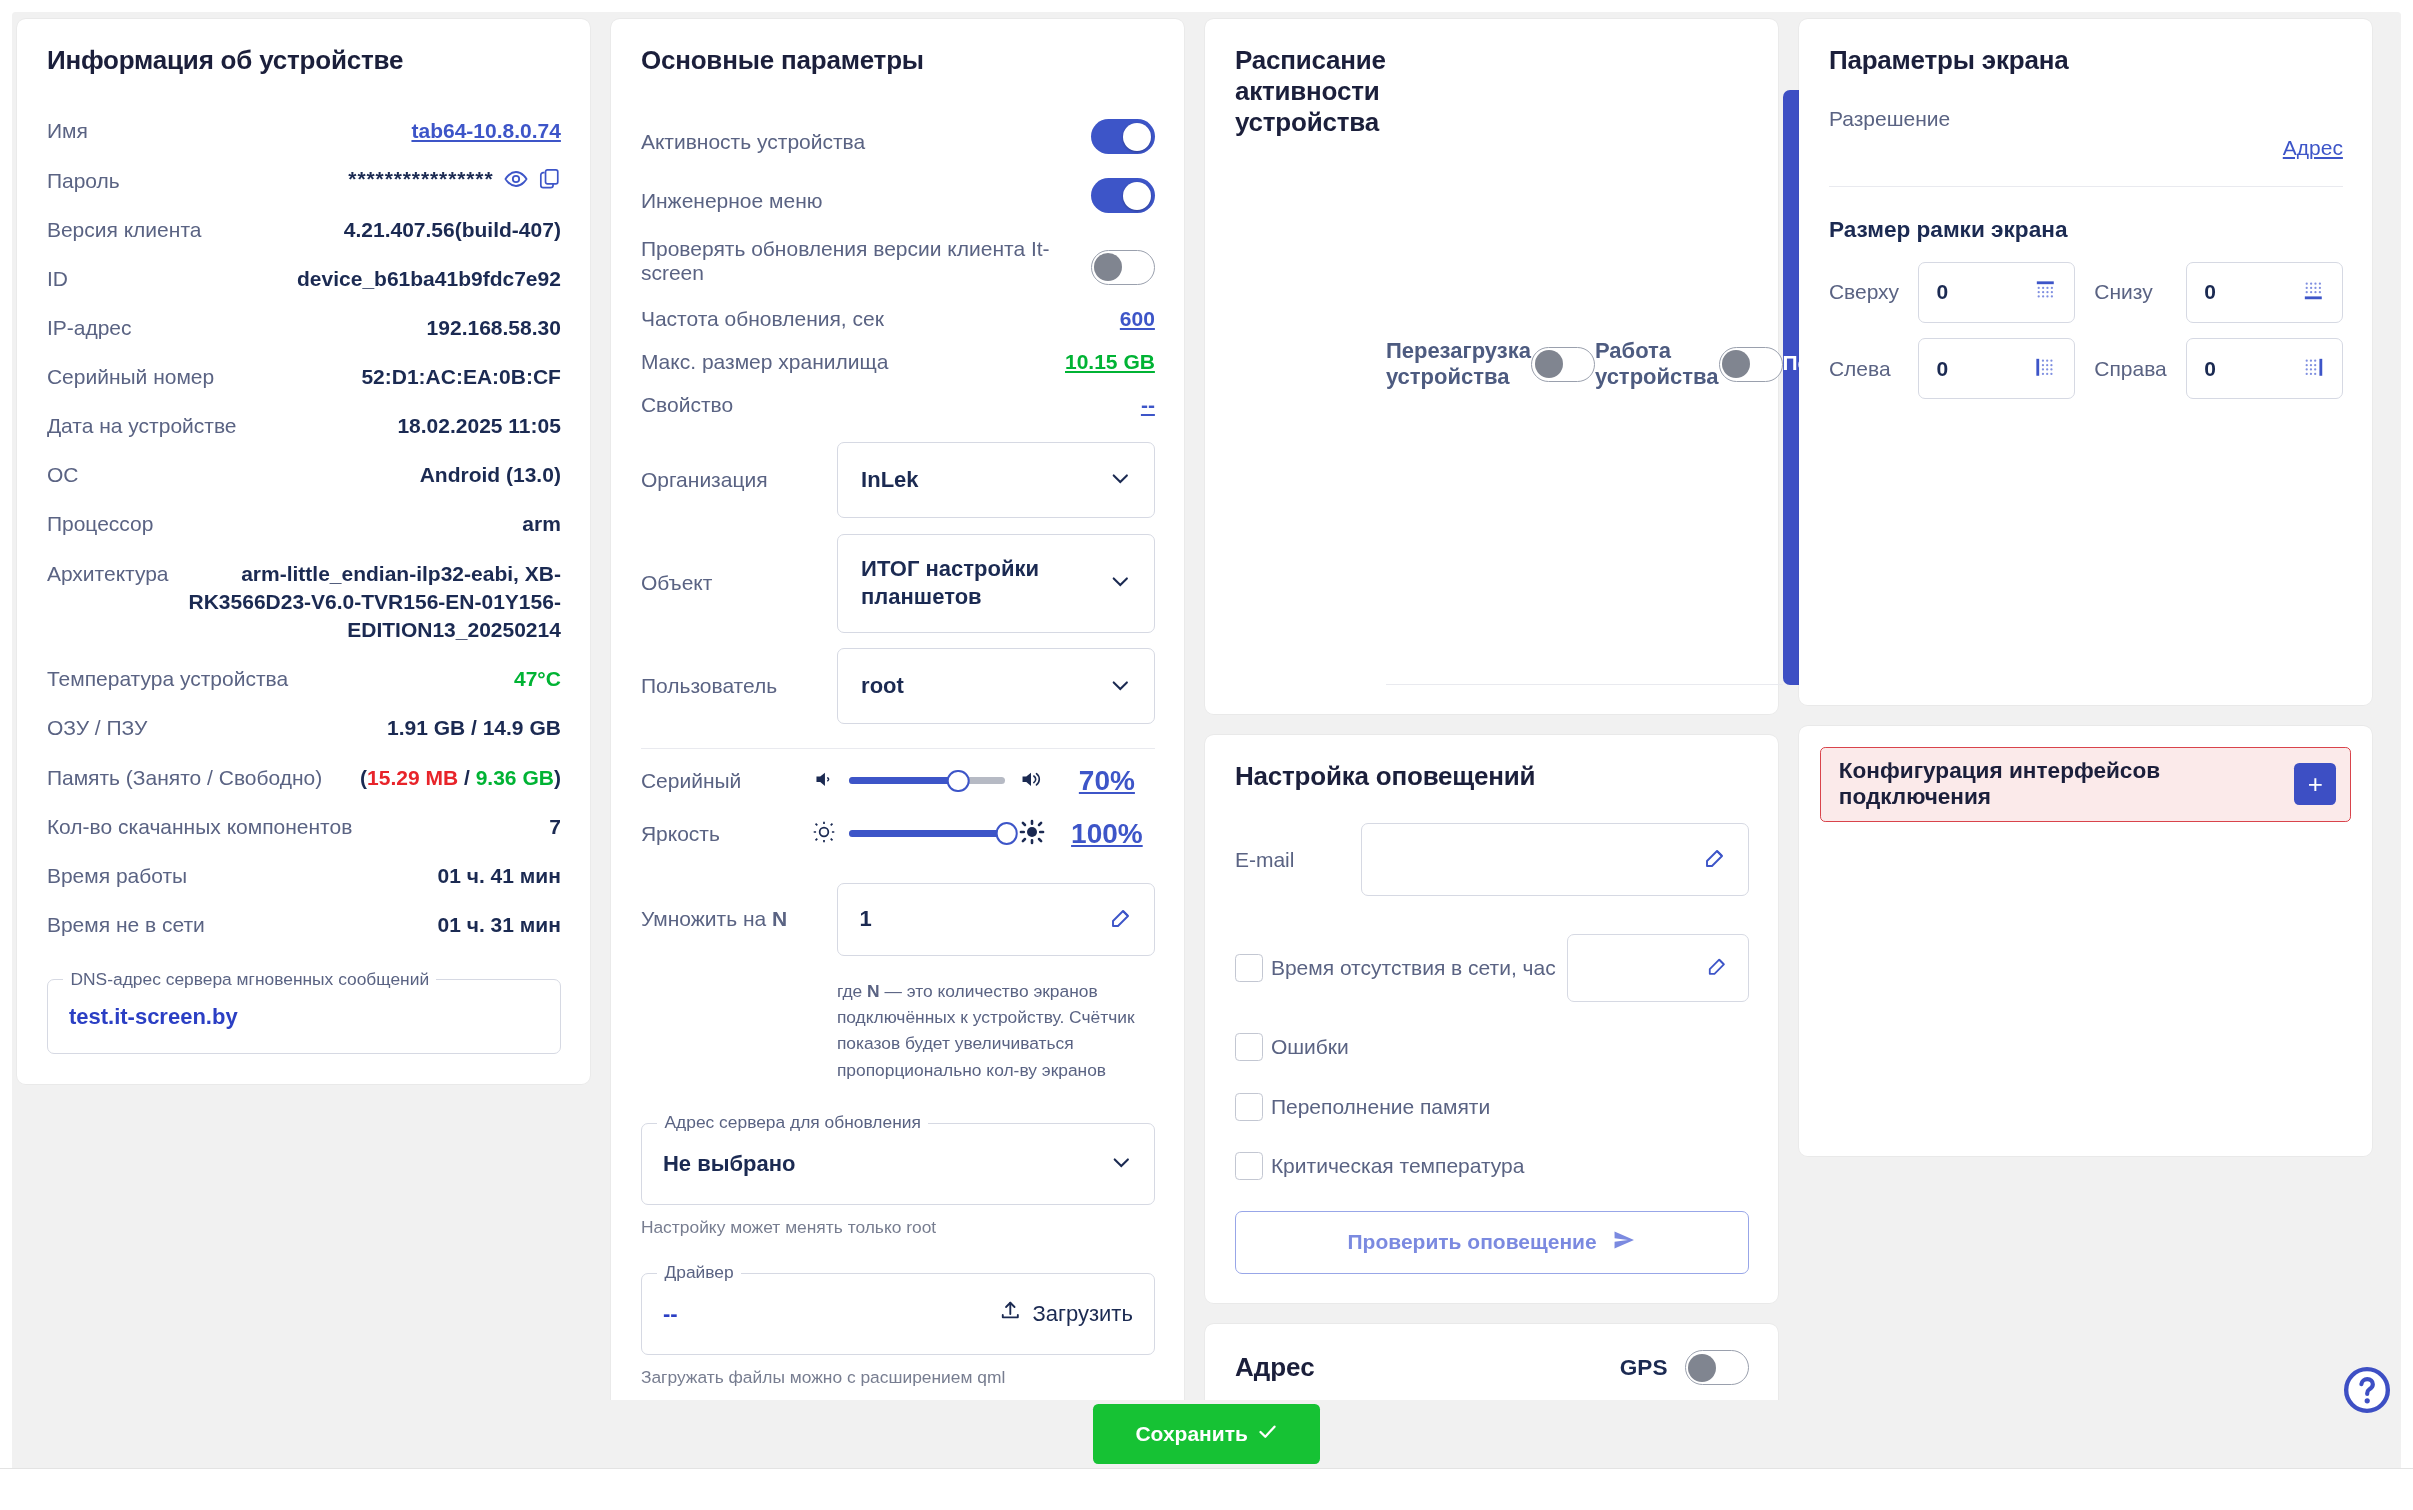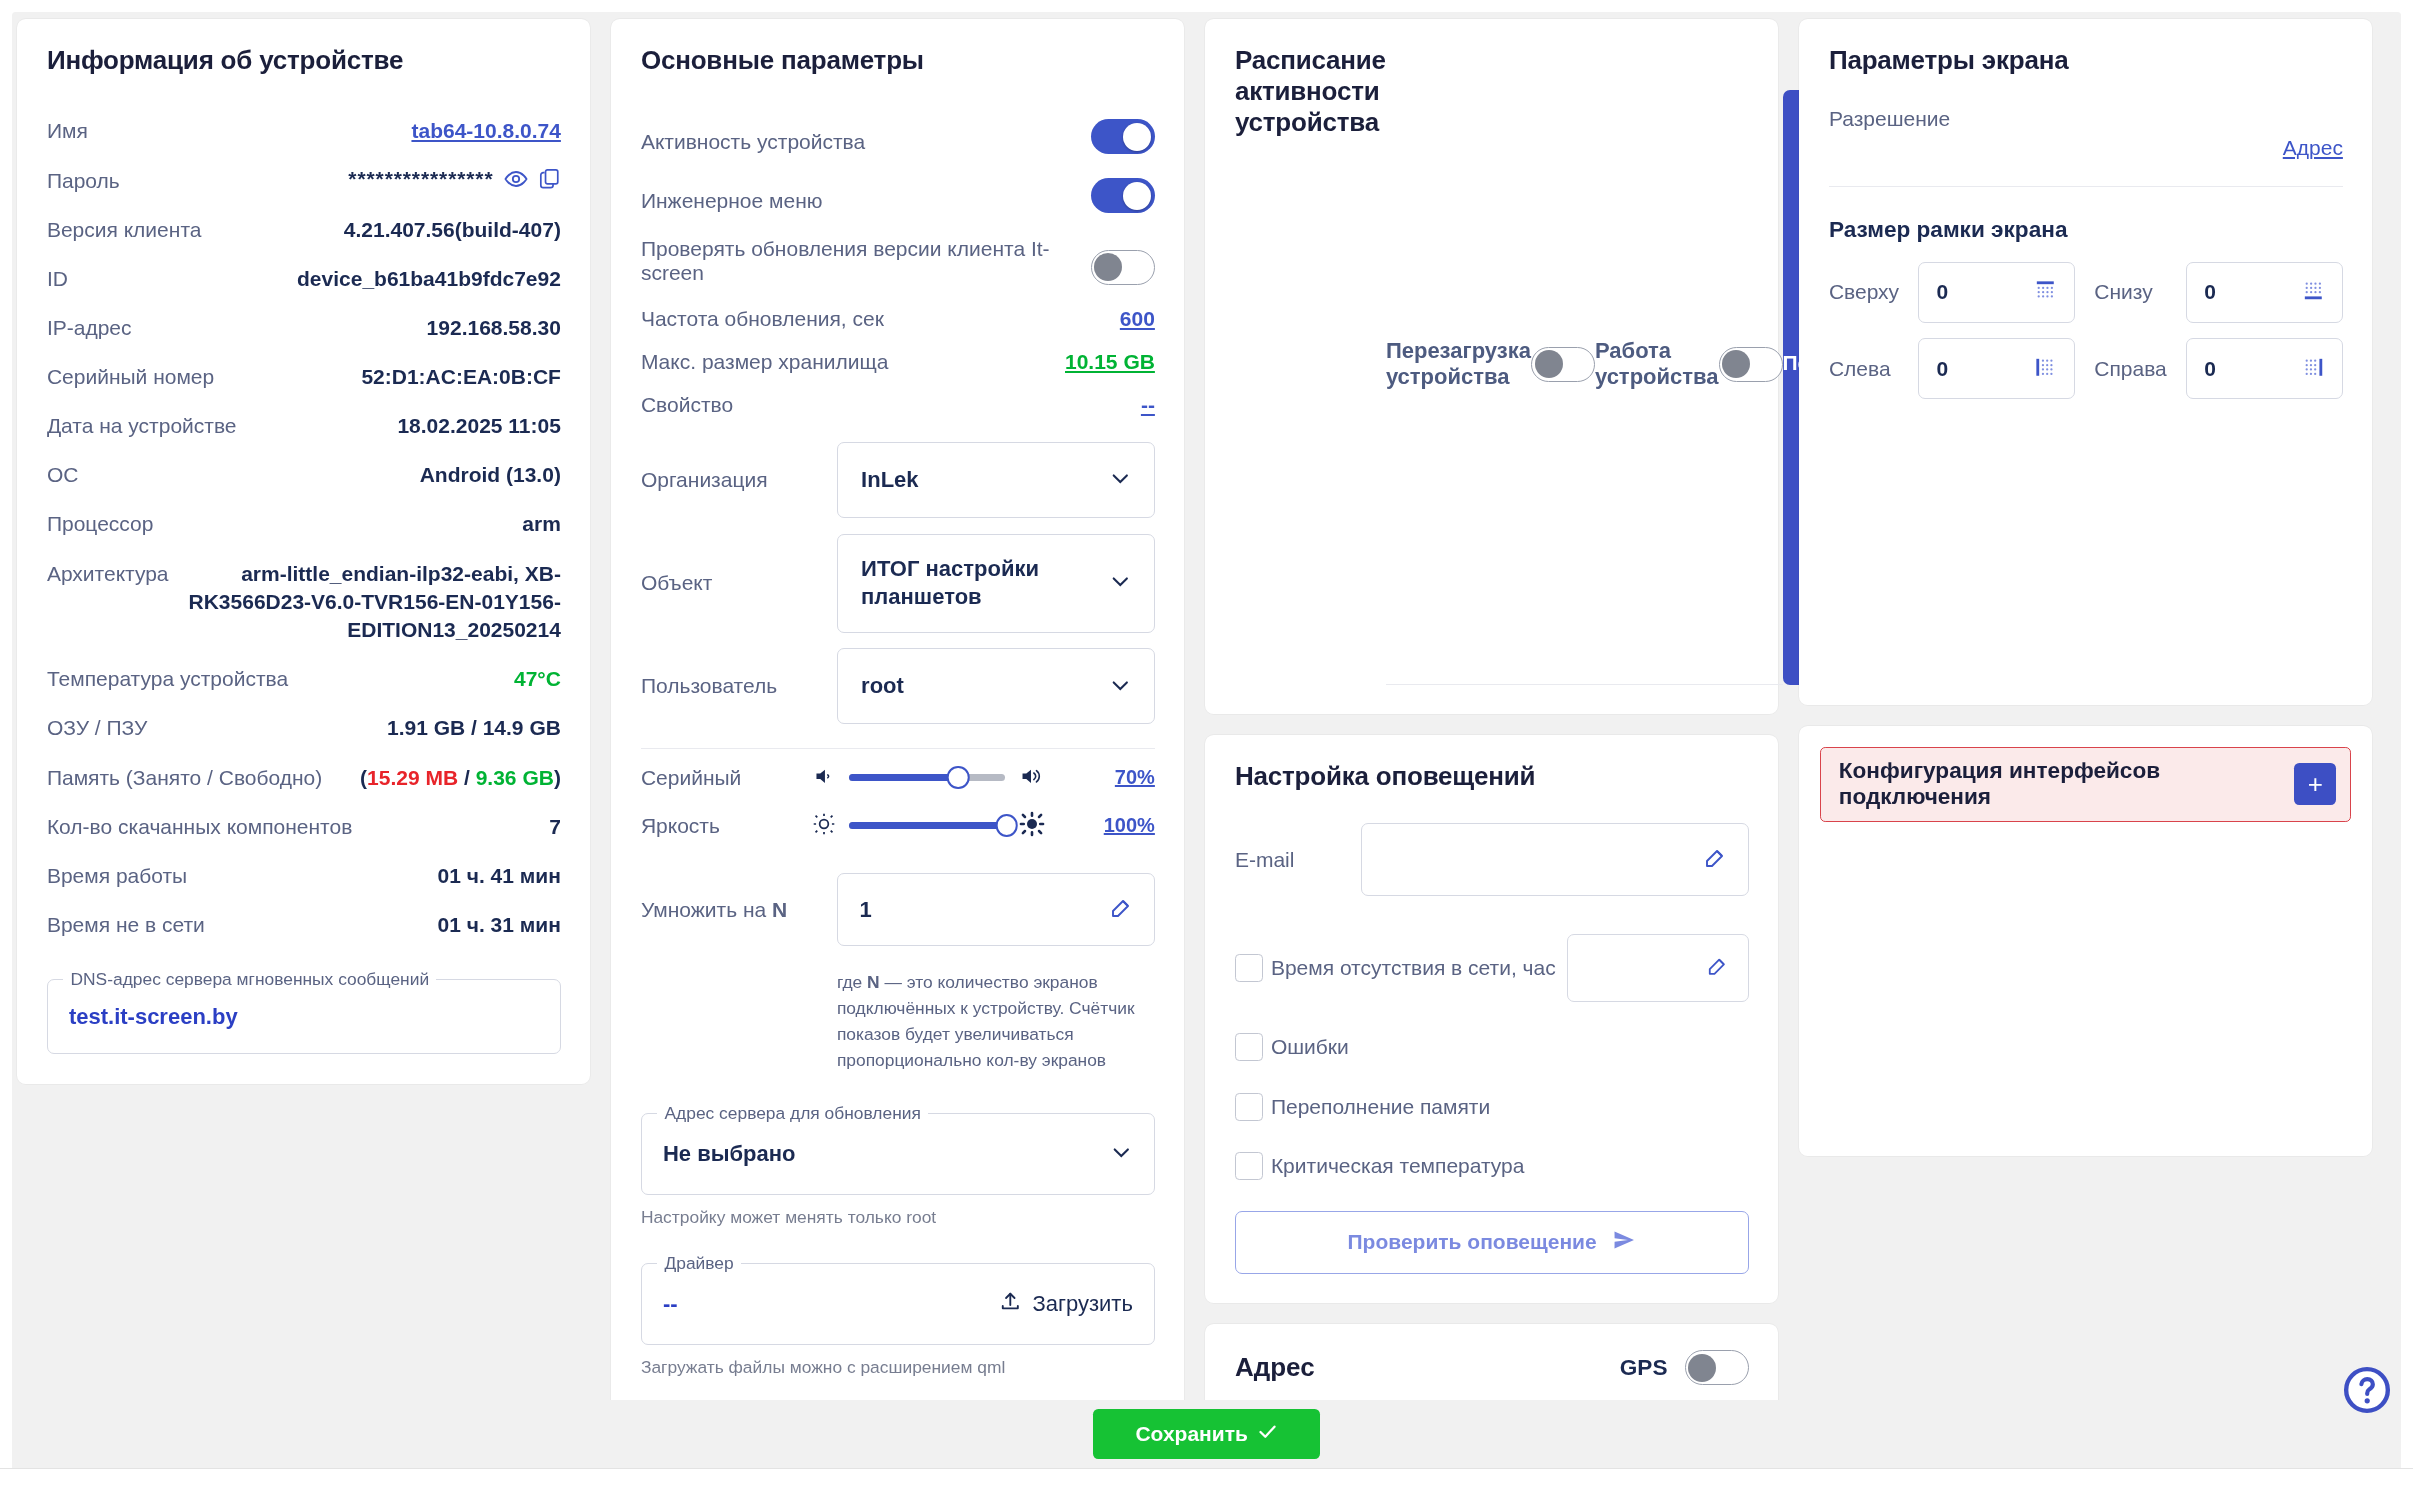--- a/index.html
+++ b/index.html
@@ -187,21 +187,21 @@
   .track {
     position: relative; height: 7px; border-radius: 3.5px;
     background: #b6bac4; flex: 1; cursor: pointer;
   }
   .track .fill { position: absolute; left: 0; top: 0; height: 7px; border-radius: 3.5px; background: #3d55c8; }
   .track .thumb {
     position: absolute; top: -7.8px; width: 22.6px; height: 22.6px;
     border-radius: 50%; background: #ffffff; border: 2.6px solid #3d55c8;
     transform: translateX(-50%);
   }
-  .sl-pct { width: 96px; text-align: right; font-size: 20px; font-weight: 700; color: #3d55c8; text-decoration: underline; flex: 0 0 96px; }
+  .sl-pct { width: 96px; text-align: center; font-size: 28px; font-weight: 700; color: #3d55c8; text-decoration: underline; flex: 0 0 96px; }
 
   
   .input-row { display: flex; align-items: center; gap: 22.6px; margin-top: 22.6px; }
   .input-row .in-label { font-size: 21px; color: #5a6383; width: 174px; flex: 0 0 174px; }
   .text-input {
     flex: 1; border: 0.9px solid #d6d9e3; border-radius: 7px;
     min-height: 73px; display: flex; align-items: center; justify-content: space-between;
     padding: 10.4px 21px; cursor: text;
   }
   .text-input .ti-val { font-size: 22px; font-weight: 700; color: #1b2a52; }
@@ -288,21 +288,21 @@
     left: 12px; right: 12px;
     bottom: 43px;
     height: 68px;
     background: #f1f1f1;
     display: flex; align-items: center; justify-content: center;
     z-index: 3;
   }
   .btn-save {
     background: #16c234; color: #ffffff;
     border: none; border-radius: 5.2px;
-    padding: 0 42px; height: 50px;
+    padding: 0 42px; height: 60px;
     font-size: 21px; font-weight: 700;
     display: inline-flex; align-items: center; gap: 8.7px;
     cursor: pointer;
   }
   .help-fab {
     position: absolute; right: 21px; bottom: 96px;
     width: 50px; height: 50px; z-index: 5; cursor: pointer;
   }
   .bottom-strip {
     position: absolute; left: 0; right: 0; bottom: 0; height: 43px;

